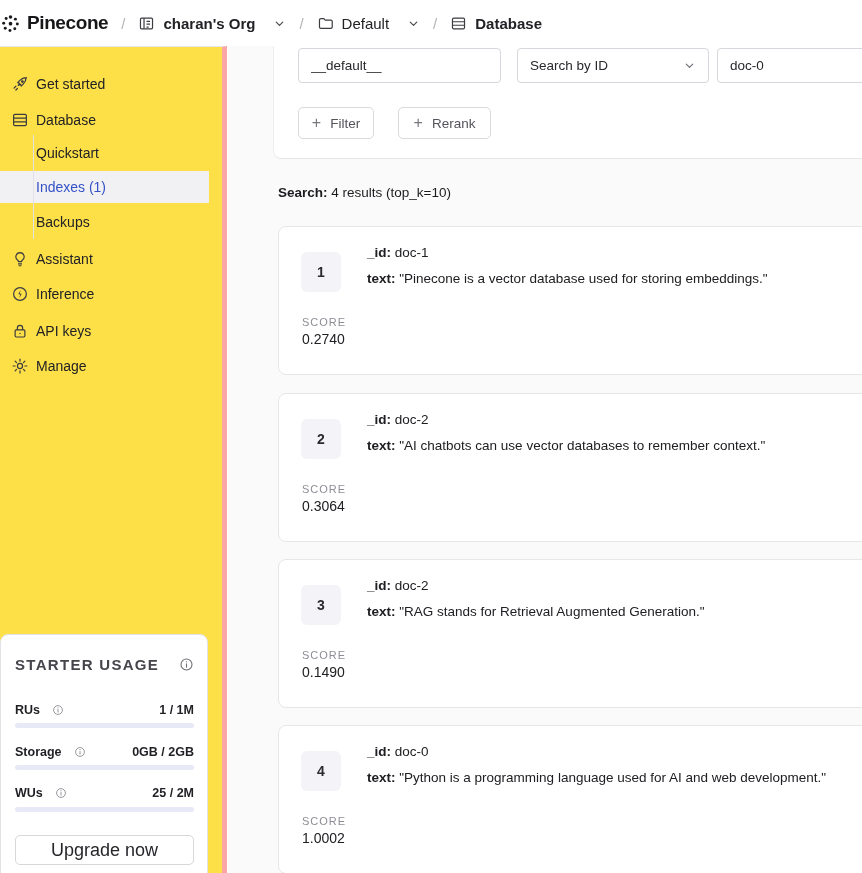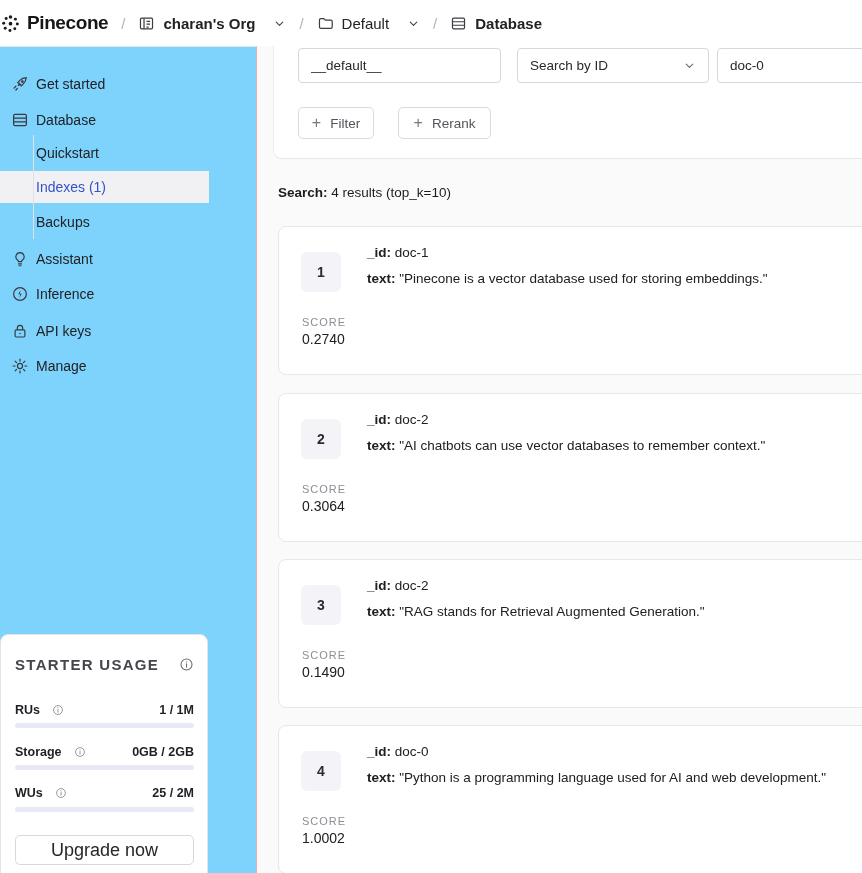--- a/index.html
+++ b/index.html
@@ -12,22 +12,22 @@
     display:flex; align-items:center; padding-left:0; z-index:5; }
   .brand { display:flex; align-items:center; gap:6px; }
   .brand-name { font-size:19px; font-weight:700; letter-spacing:-0.4px; color:#17171a; }
   .crumb-sep { color:#b3b3ba; font-size:15px; margin:0 13px; font-weight:400; }
   .crumb { display:flex; align-items:center; gap:8px; }
   .crumb-label { font-size:15px; font-weight:600; color:#222226; }
   .crumb-label.med { font-weight:500; }
   .chev { margin-left:10px; display:flex; align-items:center; }
 
   
-  .sidebar { position:absolute; left:0; top:46px; width:257px; height:827px; background:#7dd3fc;
-    border-top:1px solid #e7e7ea; border-right:1px solid #fca5a5; z-index:4; }
+  .sidebar { position:absolute; left:0; top:46px; width:227px; height:827px; background:#fde047;
+    border-top:1px solid #e7e7ea; border-right:5px solid #fca5a5; z-index:4; }
   .nav-row { position:absolute; left:0; width:209px; height:32px; display:flex; align-items:center; cursor:pointer; }
   .nav-row .nico { position:absolute; left:11px; top:7px; width:18px; height:18px; color:#3a3a40; }
   .nav-label { position:absolute; left:36px; font-size:14px; color:#212126; white-space:nowrap; }
   .nav-active-bg { position:absolute; left:0; top:124px; width:209px; height:32px; background:#f1f1f4; }
   .nav-row.active .nav-label { color:#3451c6; }
   .nav-line { position:absolute; left:33px; top:88px; width:1px; height:104px; background:#e2e2e6; }
 
   
   .usage { position:absolute; left:0px; top:587px; width:208px; height:300px; background:#fff;
     border:1px solid #e3e3e7; border-radius:8px 8px 0 0; }

